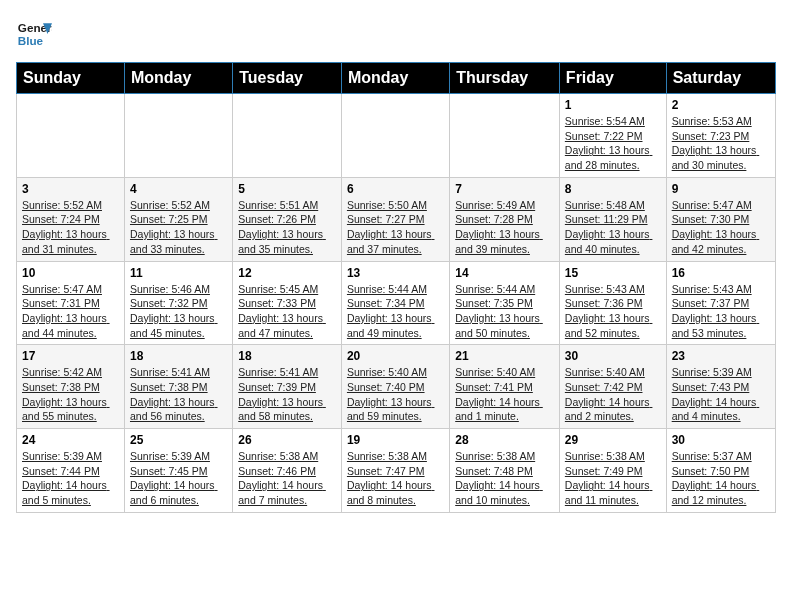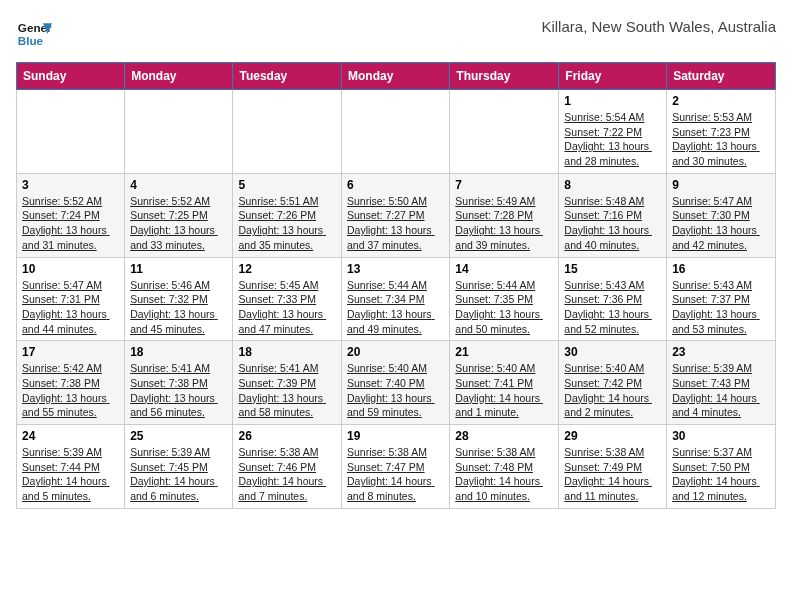--- a/index.html
+++ b/index.html
@@ -37,25 +37,25 @@
       font-size: 15px;
       color: #444;
       margin-top: 2px;
     }
     .calendar {
       width: 100%;
       border-collapse: collapse;
       font-size: 11px;
     }
     .calendar thead th {
-      background-color: #be185d;
+      background-color: #000000;
       color: #fff;
       padding: 6px 6px;
       text-align: left;
-      font-size: 12px;
+      font-size: 16px;
       font-weight: bold;
       border: 1px solid #2e7db5;
     }
     .calendar tbody td {
       border: 1px solid #ccc;
       vertical-align: top;
       padding: 4px 5px;
       width: 113px;
       min-height: 80px;
       background: #fff;
@@ -84,21 +84,20 @@
 
 <div class="header">
   <div class="logo">
     <svg class="logo-icon" viewBox="0 0 40 40">
       <text x="2" y="18" font-size="13" font-weight="bold" fill="#1a1a1a">General</text>
       <text x="2" y="32" font-size="13" font-weight="bold" fill="#2e7db5">Blue</text>
       <polygon points="30,8 40,8 35,20" fill="#2e7db5"></polygon>
     </svg>
   </div>
   <div class="title-block">
-    <div class="location">Killara, New South Wales, Australia</div>
   </div>
 </div>
 
 <table class="calendar">
   <thead>
     <tr>
     <th>Sunday</th>
         <th>Monday</th>
         <th>Tuesday</th>
         <th>Monday</th>
@@ -154,21 +153,21 @@
         </td>
         <td>
           <span class="day-number">7</span>
           <div class="day-info" style="white-space: pre-wrap;">Sunrise: 5:49 AM
 Sunset: 7:28 PM
 Daylight: 13 hours and 39 minutes.</div>
         </td>
         <td>
           <span class="day-number">8</span>
           <div class="day-info" style="white-space: pre-wrap;">Sunrise: 5:48 AM
-Sunset: 7:16 PM
+Sunset: 11:29 PM
 Daylight: 13 hours and 40 minutes.</div>
         </td>
         <td>
           <span class="day-number">9</span>
           <div class="day-info" style="white-space: pre-wrap;">Sunrise: 5:47 AM
 Sunset: 7:30 PM
 Daylight: 13 hours and 42 minutes.</div>
         </td>
       </tr>
       <tr>

